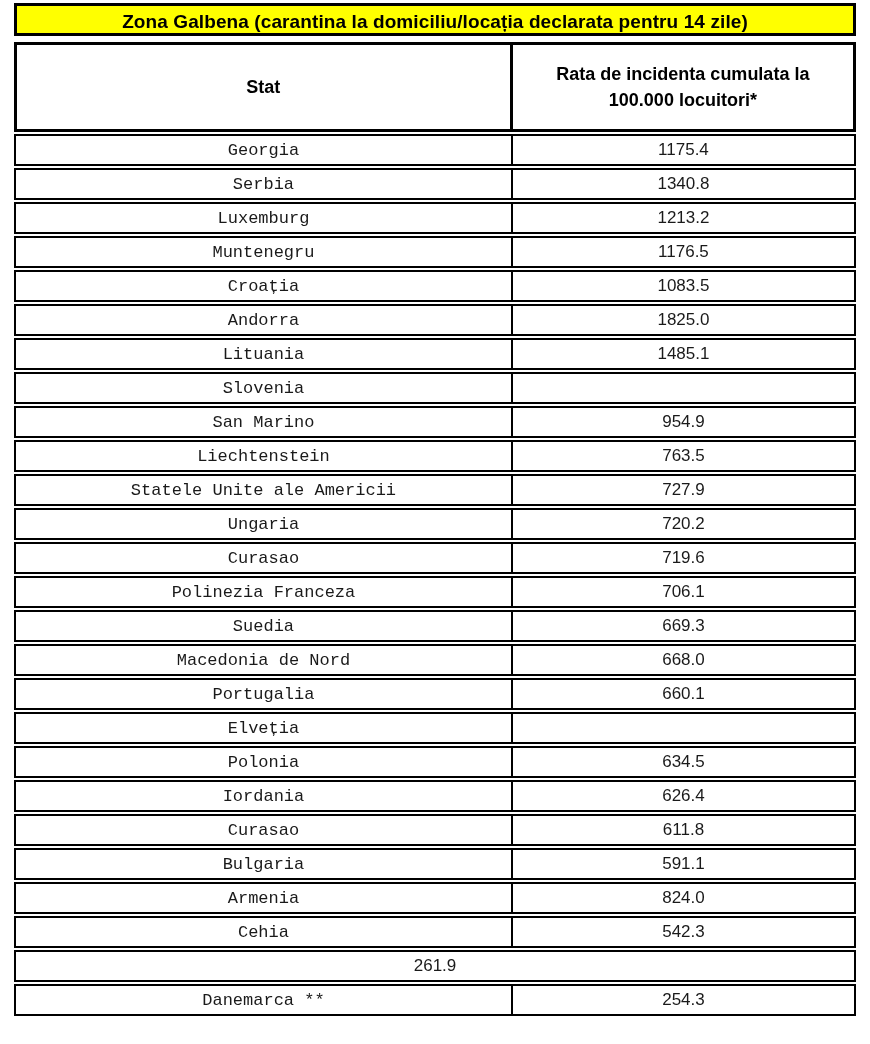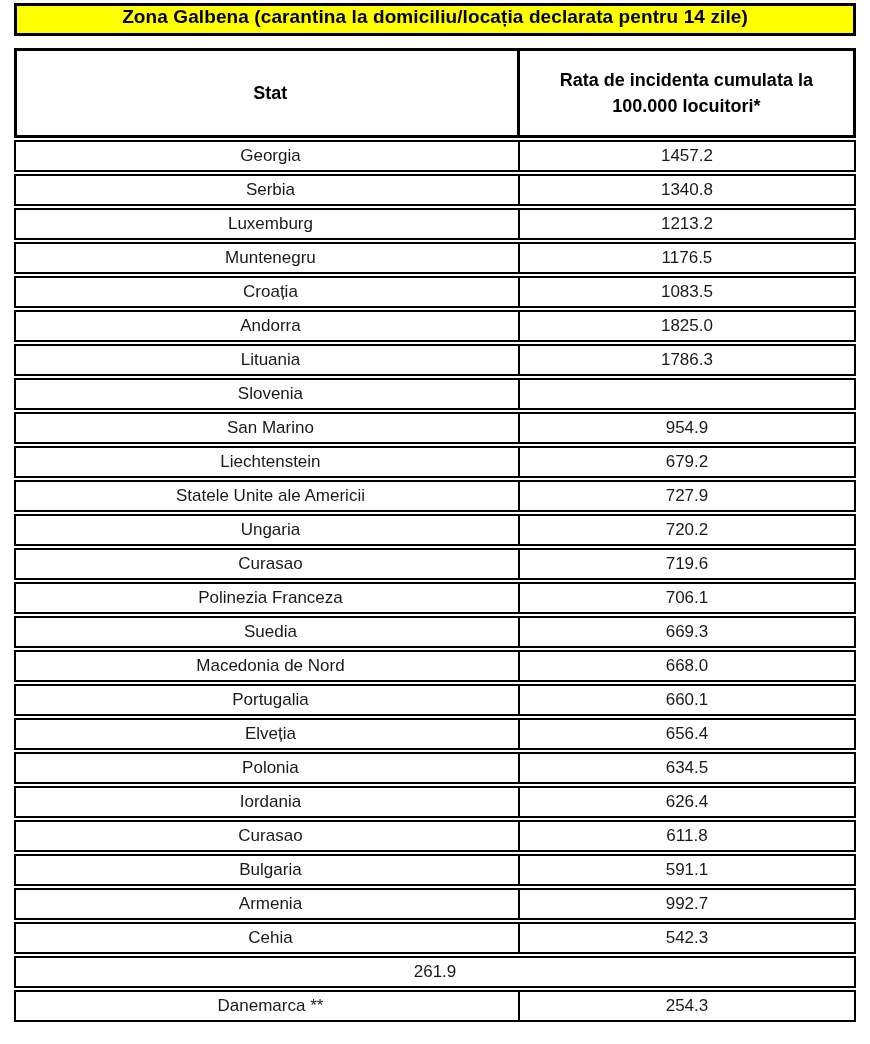--- a/index.html
+++ b/index.html
@@ -19,23 +19,23 @@
   .doc-table {
     position: absolute;
     left: 14px;
     top: 3px;
     width: 842px;
   }
   .title-bar {
     border: 3px solid #000000;
     background: #ffff00;
     height: 33px;
-    margin-bottom: 12px;
+    margin-bottom: 6px;
     display: flex;
-    align-items: flex-start;
+    align-items: flex-end;
     justify-content: center;
     font-weight: bold;
     font-size: 19px;
     letter-spacing: 0.1px;
     color: #000000;
   }
   .header-row {
     border: 3px solid #000000;
     background: #ffffff;
     height: 90px;
@@ -46,60 +46,60 @@
     display: flex;
     align-items: center;
     justify-content: center;
     text-align: center;
     font-weight: bold;
     font-size: 18px;
     line-height: 1.45;
     color: #000000;
     white-space: pre-line;
   }
-  .col-stat  { width: 59.3%; border-right: 3px solid #000000; margin-left: 7px; }
+  .col-stat  { width: 59.3%; border-right: 3px solid #000000; }
   .col-rate  { flex: 1; }
   .data-row {
     border: 2px solid #000000;
     background: #ffffff;
     height: 32px;
     margin-bottom: 2px;
     display: flex;
   }
   .data-row:last-child { margin-bottom: 0; }
   .data-cell {
     display: flex;
     align-items: center;
     justify-content: center;
     text-align: center;
     font-size: 17px;
     color: #1a1a1a;
   }
-  .data-cell.col-stat { border-right: 2px solid #000000; }
+  .data-cell.col-stat { border-right: 2px solid #000000; font-family: Liberation Mono, monospace; }
 </style>
 </head>
 <body>
 
 <div class="page">
   <div class="doc-table">
 
     <div class="title-bar">
       <span>Zona Galbena (carantina la domiciliu/locația declarata pentru 14 zile)</span>
     </div>
 
     <div class="header-row">
       <div class="header-cell col-stat">Stat</div>
       <div class="header-cell col-rate">Rata de incidenta cumulata la
 100.000 locuitori*</div>
     </div>
 
     <div>
         <div class="data-row">
     <div class="data-cell col-stat">Georgia</div>
-    <div class="data-cell col-rate">1457.2</div>
+    <div class="data-cell col-rate">1175.4</div>
   </div>
         <div class="data-row">
     <div class="data-cell col-stat">Serbia</div>
     <div class="data-cell col-rate">1340.8</div>
   </div>
         <div class="data-row">
     <div class="data-cell col-stat">Luxemburg</div>
     <div class="data-cell col-rate">1213.2</div>
   </div>
         <div class="data-row">
@@ -109,32 +109,32 @@
         <div class="data-row">
     <div class="data-cell col-stat">Croația</div>
     <div class="data-cell col-rate">1083.5</div>
   </div>
         <div class="data-row">
     <div class="data-cell col-stat">Andorra</div>
     <div class="data-cell col-rate">1825.0</div>
   </div>
         <div class="data-row">
     <div class="data-cell col-stat">Lituania</div>
-    <div class="data-cell col-rate">1786.3</div>
+    <div class="data-cell col-rate">1485.1</div>
   </div>
         <div class="data-row">
     <div class="data-cell col-stat">Slovenia</div>
   </div>
         <div class="data-row">
     <div class="data-cell col-stat">San Marino</div>
     <div class="data-cell col-rate">954.9</div>
   </div>
         <div class="data-row">
     <div class="data-cell col-stat">Liechtenstein</div>
-    <div class="data-cell col-rate">679.2</div>
+    <div class="data-cell col-rate">763.5</div>
   </div>
         <div class="data-row">
     <div class="data-cell col-stat">Statele Unite ale Americii</div>
     <div class="data-cell col-rate">727.9</div>
   </div>
         <div class="data-row">
     <div class="data-cell col-stat">Ungaria</div>
     <div class="data-cell col-rate">720.2</div>
   </div>
         <div class="data-row">
@@ -152,41 +152,40 @@
         <div class="data-row">
     <div class="data-cell col-stat">Macedonia de Nord</div>
     <div class="data-cell col-rate">668.0</div>
   </div>
         <div class="data-row">
     <div class="data-cell col-stat">Portugalia</div>
     <div class="data-cell col-rate">660.1</div>
   </div>
         <div class="data-row">
     <div class="data-cell col-stat">Elveția</div>
-    <div class="data-cell col-rate">656.4</div>
   </div>
         <div class="data-row">
     <div class="data-cell col-stat">Polonia</div>
     <div class="data-cell col-rate">634.5</div>
   </div>
         <div class="data-row">
     <div class="data-cell col-stat">Iordania</div>
     <div class="data-cell col-rate">626.4</div>
   </div>
         <div class="data-row">
     <div class="data-cell col-stat">Curasao</div>
     <div class="data-cell col-rate">611.8</div>
   </div>
         <div class="data-row">
     <div class="data-cell col-stat">Bulgaria</div>
     <div class="data-cell col-rate">591.1</div>
   </div>
         <div class="data-row">
     <div class="data-cell col-stat">Armenia</div>
-    <div class="data-cell col-rate">992.7</div>
+    <div class="data-cell col-rate">824.0</div>
   </div>
         <div class="data-row">
     <div class="data-cell col-stat">Cehia</div>
     <div class="data-cell col-rate">542.3</div>
   </div>
         <div class="data-row">
     <div class="data-cell col-rate">261.9</div>
   </div>
         <div class="data-row">
     <div class="data-cell col-stat">Danemarca **</div>

